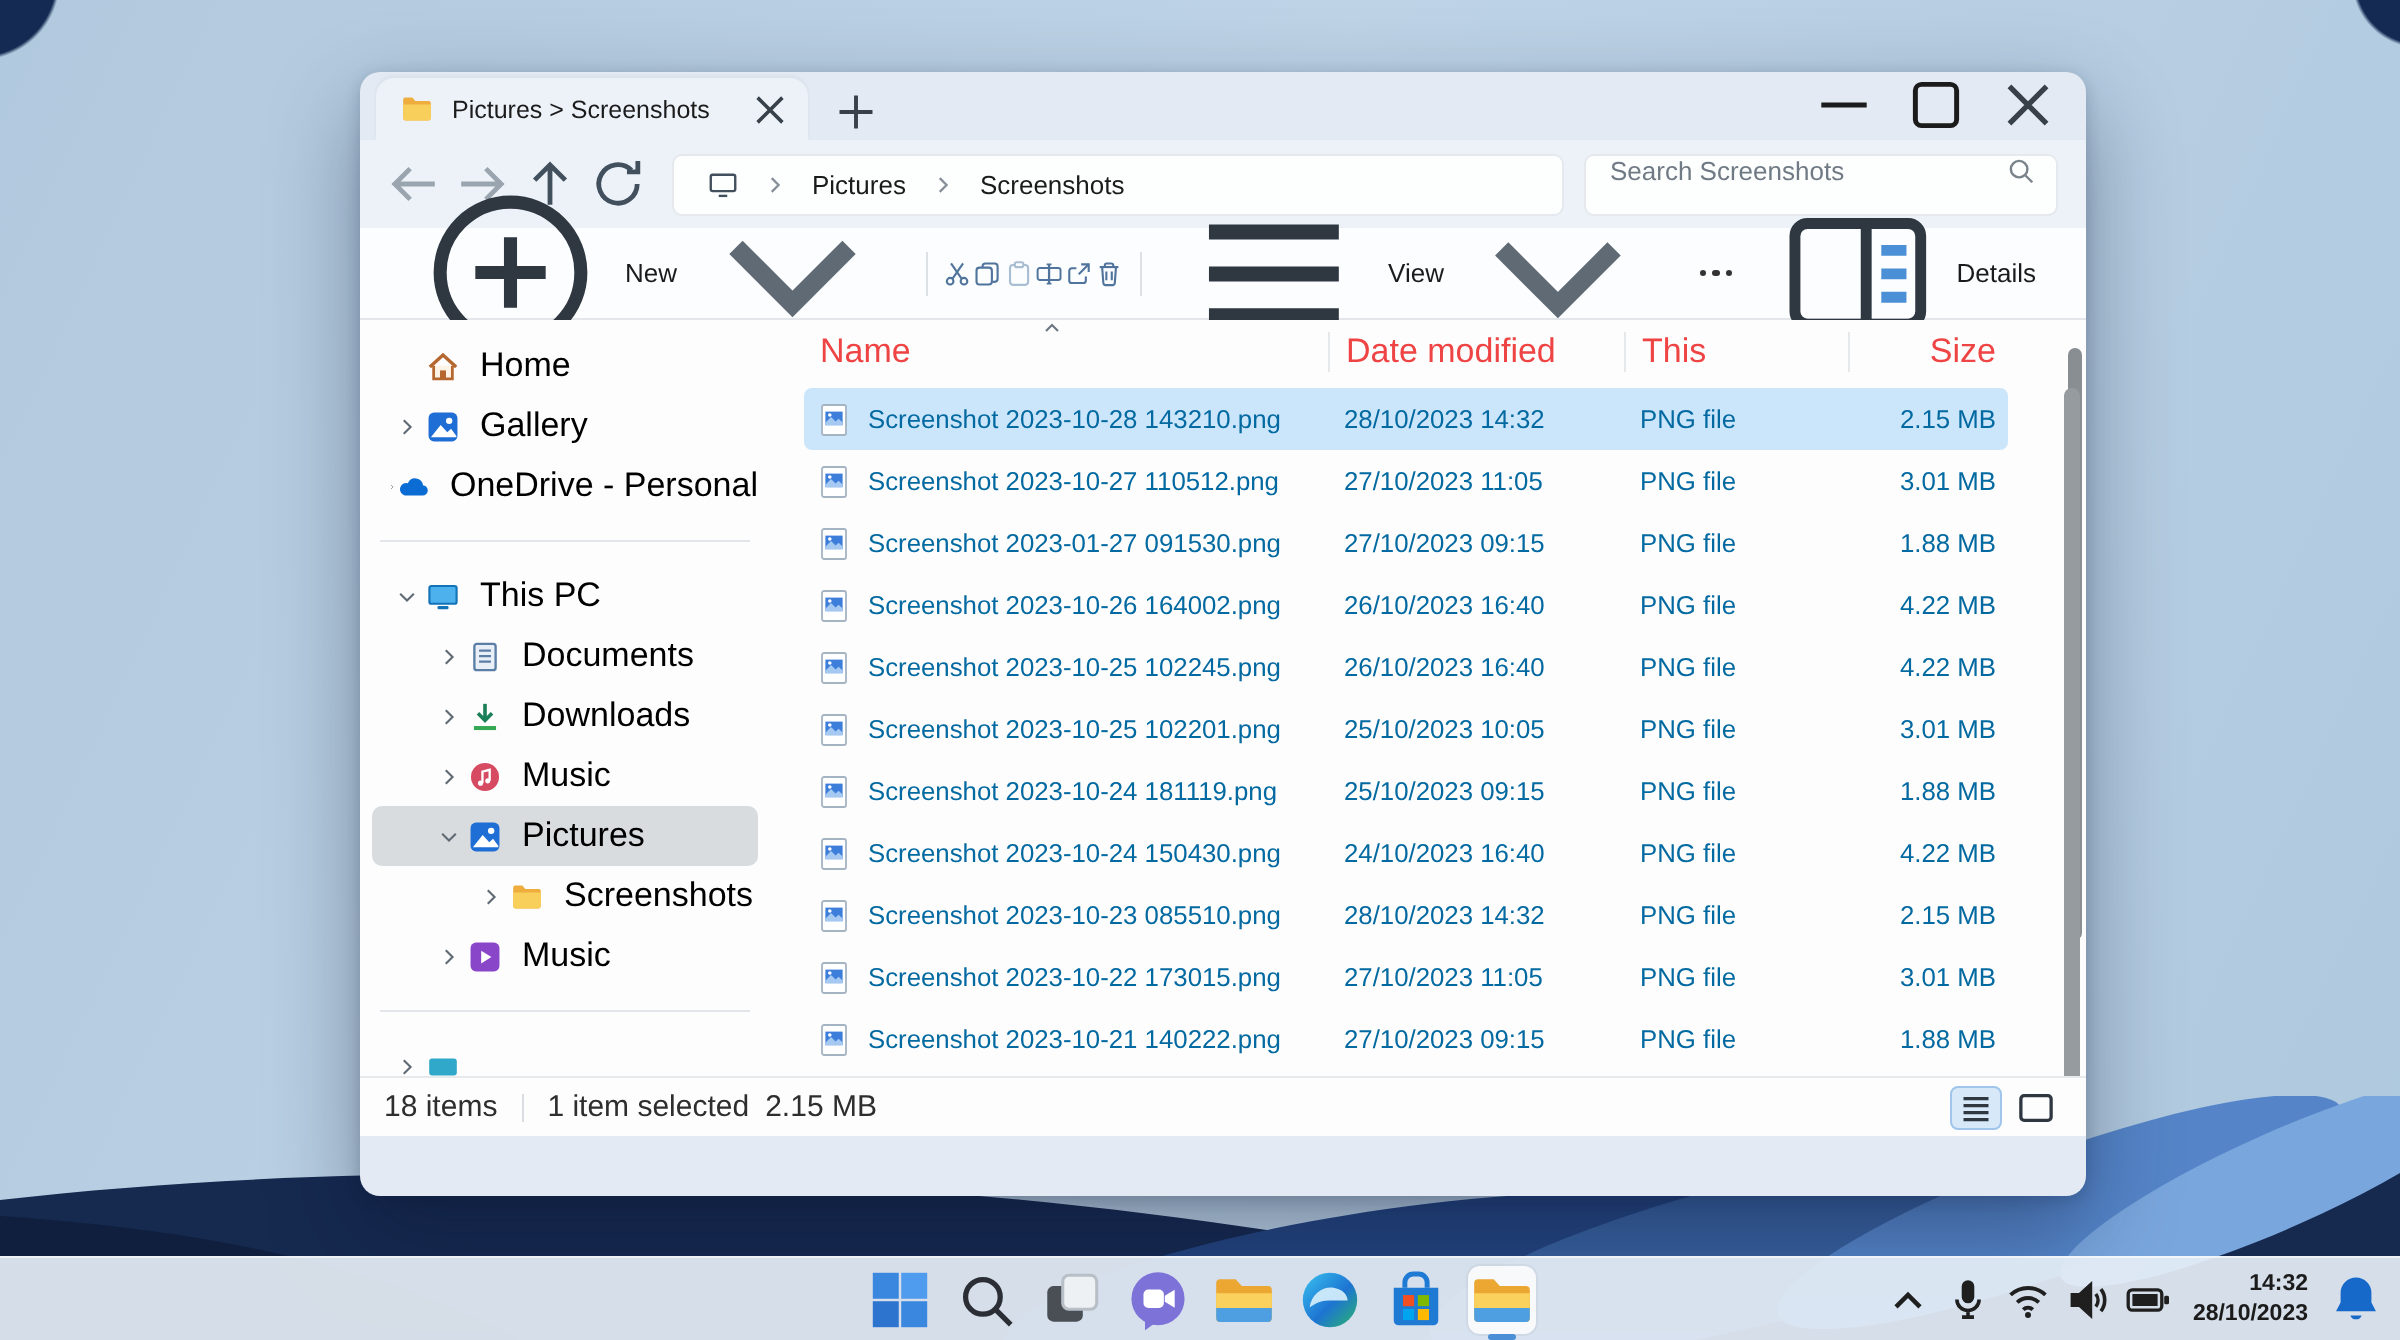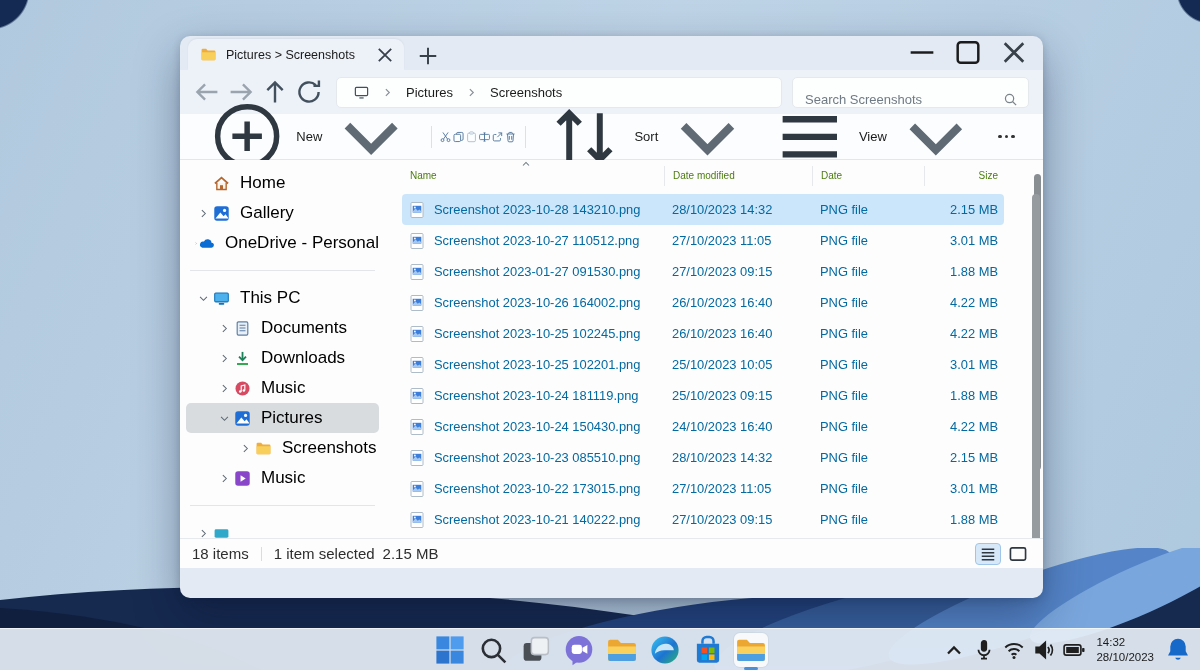--- a/index.html
+++ b/index.html
@@ -37,21 +37,21 @@
   .navbar { position:absolute; left:0; top:34px; width:100%; height:44px; background:#edf2f9;
     display:flex; align-items:center; padding:0 14px 0 10px; }
   .nav-btn { width:34px; height:32px; border-radius:5px; display:flex; align-items:center; justify-content:center; flex:0 0 auto; }
   .nav-btn svg { width:17px; height:17px; }
   .crumbbar { margin-left:10px; height:31px; flex:0 0 446px; background:#fdfefe; border:1px solid #e5e9ee;
     border-radius:5px; display:flex; align-items:center; padding:0 10px; }
   .crumb-icon { width:17px; height:17px; margin:0 4px 0 6px; }
   .crumb-sep { width:13px; height:13px; margin:0 7px; opacity:.75; }
   .crumb { font-size:13px; color:#1b1b1b; padding:2px 5px; border-radius:3px; }
   .searchbar { margin-left:10px; height:31px; flex:1; background:#fdfefe; border:1px solid #e5e9ee;
-    border-radius:5px; display:flex; align-items:flex-end; padding:0 10px 0 12px; }
+    border-radius:5px; display:flex; align-items:flex-start; padding:0 10px 0 12px; }
   .searchbar input { border:none; outline:none; background:transparent; flex:1; font-size:13px;
     font-family:"Liberation Sans",sans-serif; color:#1b1b1b; }
   .searchbar input::placeholder { color:#707a84; opacity:1; }
   .search-glyph { width:15px; height:15px; opacity:.8; }
 
   
   .toolbar { position:absolute; left:0; top:78px; width:100%; height:46px; background:#fbfdfe;
     border-bottom:1px solid #e3e6ea; display:flex; align-items:center; padding:0 16px; }
   .tbtn { display:flex; align-items:center; gap:7px; height:34px; padding:0 9px; border-radius:5px; color:#1b1b1b; font-size:13px; }
   .tbtn svg { width:18px; height:18px; }
@@ -72,21 +72,21 @@
   .side-item .expander { width:19px; height:13px; display:flex; align-items:center; }
   .side-item .expander svg { width:12px; height:12px; }
   .side-item .sicon { width:17px; height:17px; margin-right:10px; flex:0 0 auto; }
   .side-item .slabel { font-size:17px; color:#000000; white-space:nowrap; }
   .side-divider { height:1px; background:#e2e5e9; margin:12px 10px; }
   .side-scroll { position:absolute; right:2px; top:14px; width:7px; height:296px; background:#898e93; border-radius:4px; }
 
   .listpane { position:absolute; left:218px; top:0; right:0; height:100%; }
   .cols { display:grid; grid-template-columns:262px 148px 112px 80px; }
   .list-header { position:absolute; left:4px; top:0; height:32px; align-items:center; }
-  .hcell { font-size:10px; color:#4d7c0f; padding-left:8px; position:relative; height:20px; line-height:20px; border-left:1px solid #e6e9ec; }
+  .hcell { font-size:17px; color:#ef4444; padding-left:8px; position:relative; height:20px; line-height:20px; border-left:1px solid #e6e9ec; }
   .hcell:first-child { border-left:none; }
   .hcell .sortmark { position:absolute; left:118px; top:-8px; width:12px; height:12px; }
   .hcell.size { text-align:right; padding-right:6px; }
   .rows { position:absolute; left:4px; top:34px; }
   .file-row { height:31px; align-items:center; border-radius:4px; }
   .file-row.selected { background:#cbe6fb; }
   .cell { font-size:12.9px; color:#0369a1; padding-left:8px; white-space:nowrap; overflow:hidden; }
   .cell.namec { display:flex; align-items:center; gap:8px; padding-left:6px; }
   .cell .ficon { width:18px; height:18px; flex:0 0 auto; }
   .cell.size { text-align:right; padding-right:6px; }
@@ -106,21 +106,21 @@
     background:rgba(230,238,246,.92); border-top:1px solid rgba(255,255,255,.6); display:flex; align-items:center; }
   .tb-center { position:absolute; left:0; right:0; display:flex; justify-content:center; gap:9px; }
   .tb-btn { position:relative; width:34px; height:34px; border-radius:6px; display:flex; align-items:center; justify-content:center; }
   .tb-btn svg { width:24px; height:24px; }
   .tb-btn.active { background:rgba(253,253,253,.85); box-shadow:0 0 0 1px rgba(0,0,0,.04); }
   .tb-btn.active::after { content:""; position:absolute; bottom:-3px; left:50%; transform:translateX(-50%);
     width:14px; height:3px; border-radius:2px; background:#4b8fd6; }
   .tray { position:absolute; right:8px; display:flex; align-items:center; gap:6px; }
   .tray-ic { width:24px; height:24px; display:flex; align-items:center; justify-content:center; border-radius:4px; }
   .tray-ic svg { width:16px; height:16px; }
-  .clock { text-align:left; font-size:11.5px; color:#1b1b1b; line-height:1.3; padding:0 4px; }
+  .clock { text-align:right; font-size:11.5px; color:#1b1b1b; line-height:1.3; padding:0 4px;font-weight:bold; }
   .bell { width:28px; height:28px; display:flex; align-items:center; justify-content:center; border-radius:4px; }
   .bell svg { width:17px; height:17px; }
 </style>
 </head>
 <body>
 
 <div class="desktop">
 
   <svg class="bloom" viewBox="0 0 1200 122" preserveAspectRatio="none">
     <path d="M0,122 L0,52 C190,30 430,36 640,68 C840,98 1010,58 1200,14 L1200,122 Z" fill="#16294f"></path>
@@ -278,51 +278,47 @@
           <svg viewBox="0 0 20 20" fill="none" stroke="#50749c" stroke-width="1.4" style="width: 100%; height: 100%; display: block;">
             <path d="M3.8 5.4h12.4"></path>
             <path d="M7.2 5.4V4.2a1.2 1.2 0 0 1 1.2-1.2h3.2a1.2 1.2 0 0 1 1.2 1.2v1.2"></path>
             <path d="M5.4 5.4l.8 10.6a1.5 1.5 0 0 0 1.5 1.4h4.6a1.5 1.5 0 0 0 1.5-1.4l.8-10.6"></path>
             <path d="M8.2 8.4v5.8M11.8 8.4v5.8"></path>
           </svg>
         </div>
       <div class="tb-sep"></div>
       <div class="tbtn">
         <span>
-            <svg viewBox="0 0 20 20" fill="none" stroke="#2f3740" stroke-width="1.4" style="width: 100%; height: 100%; display: block;">
-              <path d="M6.4 15.5v-11M3.9 7 6.4 4.5 8.9 7"></path>
-              <path d="M13.6 4.5v11M11.1 13l2.5 2.5L16.1 13"></path>
-            </svg>
-          </span>
-        <span>Sort</span>
-        <span class="chev">
-            <svg viewBox="0 0 16 16" fill="none" stroke="#5f6a75" stroke-width="1.5" style="width: 100%; height: 100%; display: block;">
-              <path d="M3.5 6 8 10.5 12.5 6"></path>
-            </svg>
-          </span>
-      </div>
-      <div class="tbtn">
-        <span>
             <svg viewBox="0 0 20 20" fill="none" stroke="#2f3740" stroke-width="1.5" style="width: 100%; height: 100%; display: block;">
               <path d="M3.5 5.8h13M3.5 10h13M3.5 14.2h13"></path>
             </svg>
           </span>
         <span>View</span>
         <span class="chev">
             <svg viewBox="0 0 16 16" fill="none" stroke="#5f6a75" stroke-width="1.5" style="width: 100%; height: 100%; display: block;">
               <path d="M3.5 6 8 10.5 12.5 6"></path>
             </svg>
           </span>
       </div>
       <div class="dots">
           <i></i>
           <i></i>
           <i></i>
         </div>
       <div class="tb-spacer"></div>
+      <div class="tbtn">
+        <span>
+            <svg viewBox="0 0 20 20" fill="none" stroke="#2f3740" stroke-width="1.3" style="width: 100%; height: 100%; display: block;">
+              <rect x="2.5" y="4" width="15" height="12" rx="1.5"></rect>
+              <path d="M11 4v12"></path>
+              <path d="M12.8 7.2h3M12.8 10h3M12.8 12.8h3" stroke="#4b8fd6"></path>
+            </svg>
+          </span>
+        <span>Details</span>
+      </div>
     </div>
 
     <div class="body">
       <div class="sidebar" id="sidebar-list">
           <div class="side-item" style="padding-left: 8px;">
     <span class="expander"></span>
     <span class="sicon">
               <svg viewBox="0 0 16 16" fill="none" style="width: 100%; height: 100%; display: block;">
                 <path d="M1.8 8 8 2.4 14.2 8" stroke="#b5672f" stroke-width="1.6"></path>
                 <path d="M3.6 7.4v6.2h8.8V7.4" fill="#fdf4e7" stroke="#b5672f" stroke-width="1.3"></path>
@@ -483,21 +479,21 @@
         <div class="cols list-header">
           <div class="hcell">
             <span class="sortmark">
                 <svg viewBox="0 0 16 16" fill="none" stroke="#6b7680" stroke-width="1.4" style="width: 100%; height: 100%; display: block;">
                   <path d="M4 10l4-4 4 4"></path>
                 </svg>
               </span>
             <span>Name</span>
           </div>
           <div class="hcell">Date modified</div>
-          <div class="hcell">Date</div>
+          <div class="hcell">This</div>
           <div class="hcell size">Size</div>
         </div>
         <div class="rows" id="file-rows">
             <div class="cols file-row selected">
     <span class="cell namec">
                 <span class="ficon">
                   <svg viewBox="0 0 18 18" style="width: 100%; height: 100%; display: block;">
                     <rect x="3" y="1.5" width="12" height="15" rx="1" fill="#fff" stroke="#a5b4c3" stroke-width="0.9"></rect>
                     <rect x="4.7" y="4.8" width="8.6" height="6.8" fill="#3d7edb"></rect>
                     <path d="M4.7 10.4 7.5 7.5l2.3 2.2 1.5-1.3 2 1.9v1.3H4.7z" fill="#a6c9f2"></path>

